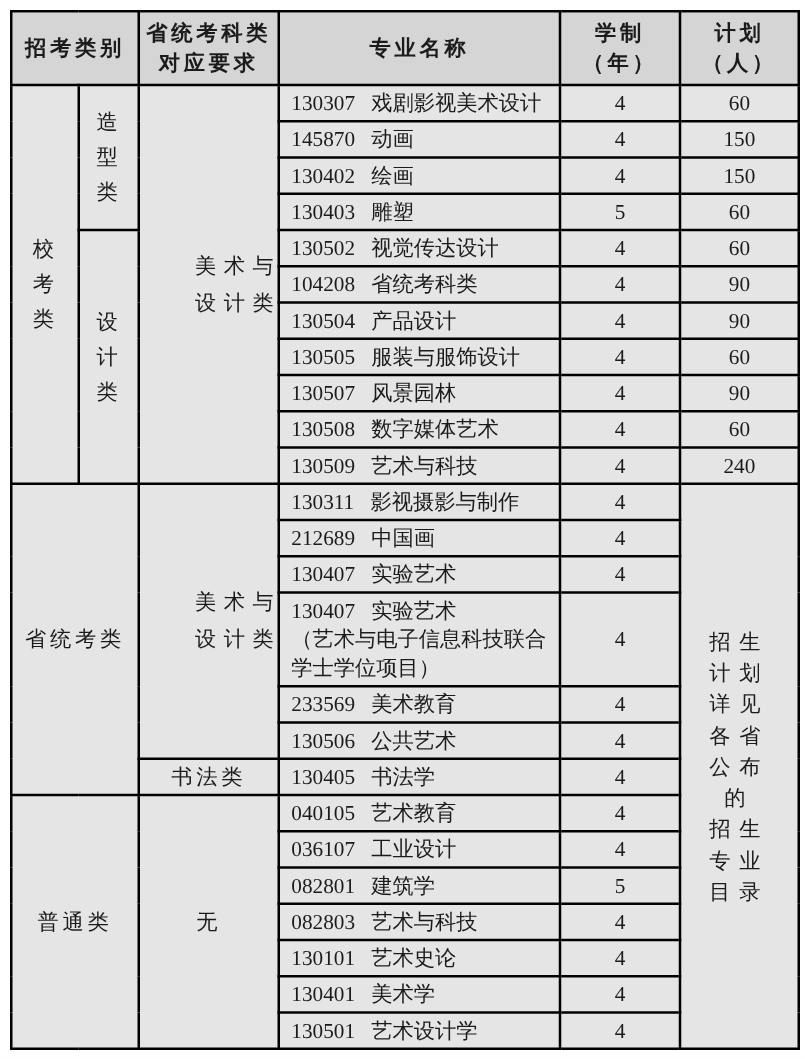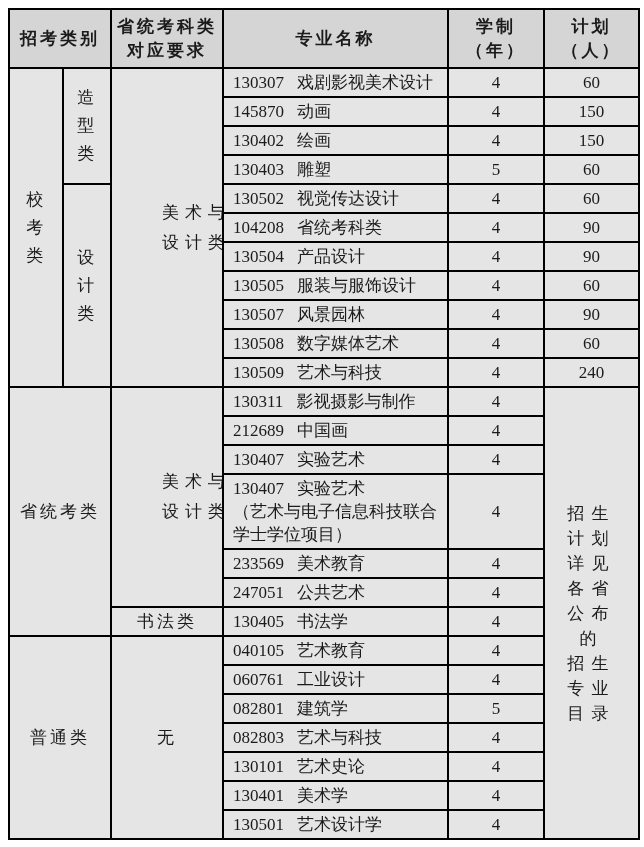--- a/index.html
+++ b/index.html
@@ -53,21 +53,21 @@
     letter-spacing: 0;
     line-height: 28px;
     text-align: left;
   }
   td.g span.w {
     display: inline-block;
     width: 4.4em;
     word-break: break-all;
     letter-spacing: 0.35em;
     line-height: 30px;
-    text-align: right;
+    text-align: left;
     margin-left: 43px;
   }
   td.note { text-align: center; }
   td.note span.n {
     display: inline-block;
     white-space: pre-line;
     letter-spacing: 0.42em;
     line-height: 25px;
     text-align: center;
   }
@@ -179,36 +179,36 @@
     </tr>
     <tr class="tall">
       <td class="m"><span class="code">130407</span><span>实验艺术</span><span class="sub">（艺术与电子信息科技联合学士学位项目）</span></td>
       <td class="c">4</td>
     </tr>
     <tr>
       <td class="m"><span class="code">233569</span><span>美术教育</span></td>
       <td class="c">4</td>
     </tr>
     <tr>
-      <td class="m"><span class="code">247051</span><span>公共艺术</span></td>
+      <td class="m"><span class="code">130506</span><span>公共艺术</span></td>
       <td class="c">4</td>
     </tr>
     <tr>
       <td class="g"><span>书法类</span></td>
       <td class="m"><span class="code">130405</span><span>书法学</span></td>
       <td class="c">4</td>
     </tr>
     <tr>
       <td class="g" colspan="2" rowspan="7"><span>普通类</span></td>
       <td class="g" rowspan="7"><span>无</span></td>
       <td class="m"><span class="code">040105</span><span>艺术教育</span></td>
       <td class="c">4</td>
     </tr>
     <tr>
-      <td class="m"><span class="code">060761</span><span>工业设计</span></td>
+      <td class="m"><span class="code">036107</span><span>工业设计</span></td>
       <td class="c">4</td>
     </tr>
     <tr>
       <td class="m"><span class="code">082801</span><span>建筑学</span></td>
       <td class="c">5</td>
     </tr>
     <tr>
       <td class="m"><span class="code">082803</span><span>艺术与科技</span></td>
       <td class="c">4</td>
     </tr>

